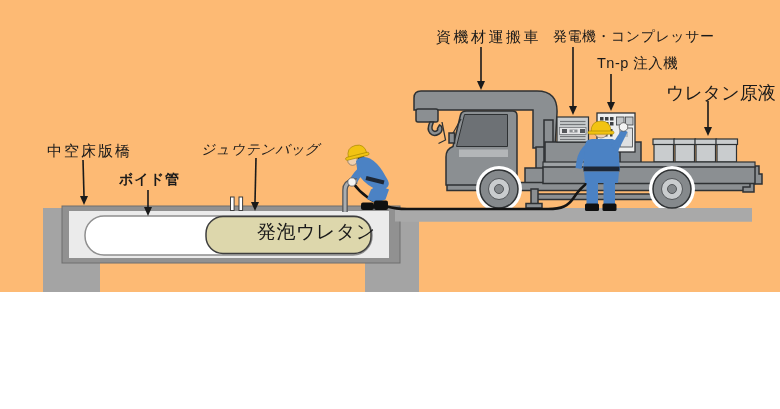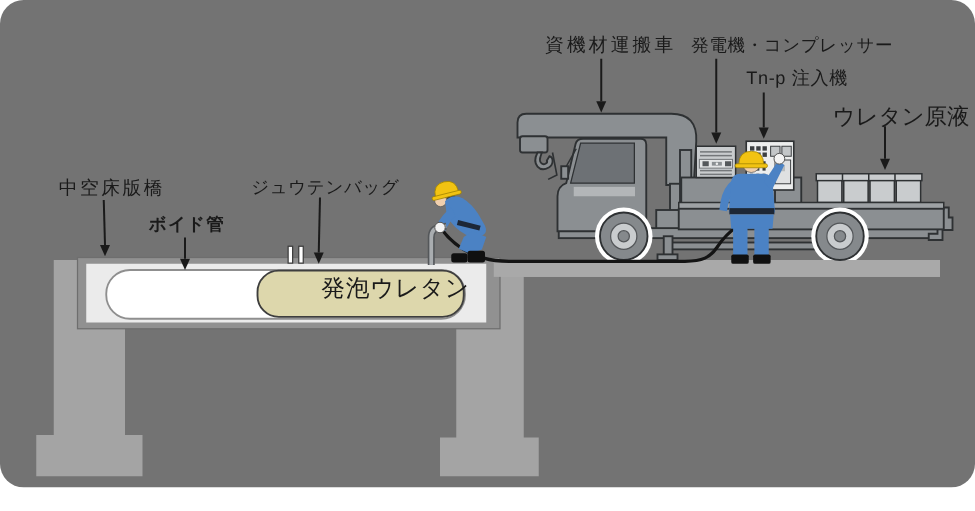--- a/index.html
+++ b/index.html
@@ -1,26 +1,26 @@
 <!DOCTYPE html>
 <html style="--truck_gray: #8b8f92; --outline_dark: #2e3133; --road_gray: #a9a9a9; --pier_gray: #a4a4a4; --deck_border: #919191; --deck_fill: #ebebeb; --urethane_beige: #ddd7ac; --worker_blue: #4b82c4; --helmet_yellow: #f2c312; --skin: #f0cfae; --hose_black: #141414;"><head>
 <meta charset="utf-8">
 <style>
   html,body{margin:0;padding:0;background:#fff;}
-  .stage{position:relative;width:780px;height:390px;background:#737373;overflow:hidden;
-         font-family:"Liberation Sans","DejaVu Sans",sans-serif;border-radius:19px;}
+  .stage{position:relative;width:780px;height:292px;background:#fdba74;overflow:hidden;
+         font-family:"Liberation Sans","DejaVu Sans",sans-serif;}
   .stage svg{position:absolute;left:0;top:0;}
   .lbl{position:absolute;color:#1a1a1a;white-space:nowrap;line-height:1.1;font-weight:500;z-index:5;}
   #lbl-equipment-truck{left:436px;top:29px;font-size:15px;letter-spacing:2.5px;}
   #lbl-generator{left:553px;top:29px;font-size:14px;letter-spacing:.5px;}
   #lbl-injector{left:597px;top:56px;font-size:14.5px;letter-spacing:.5px;}
   #lbl-urethane-liquid{left:666px;top:84px;font-size:18px;}
   #lbl-bridge{left:47px;top:143px;font-size:15px;letter-spacing:2px;text-align:right;}
   #lbl-void-pipe{left:119px;top:172px;font-size:14px;letter-spacing:1px;font-weight:bold;}
-  #lbl-filling-bag{left:201px;top:142px;font-size:14px;letter-spacing:.5px;}
+  #lbl-filling-bag{left:201px;top:142px;font-size:14px;letter-spacing:.5px;font-style:italic;}
   #lbl-foam{left:257px;top:222px;font-size:19px;letter-spacing:.5px;}
   
   .tp{fill:var(--truck_gray);stroke:var(--outline_dark);stroke-width:1.5;}
   .lt{fill:#c9ccce;stroke:var(--outline_dark);stroke-width:1.2;}
   .pier{fill:var(--pier_gray);}
   .bl{fill:var(--worker_blue);}
   .yl{fill:var(--helmet_yellow);stroke:#a08300;stroke-width:.6;}
   .sk{fill:var(--skin);stroke:#5a5a5a;stroke-width:.6;}
   .gl{fill:#f3f3f3;stroke:#565656;stroke-width:.8;}
   .bk{fill:#101010;}

